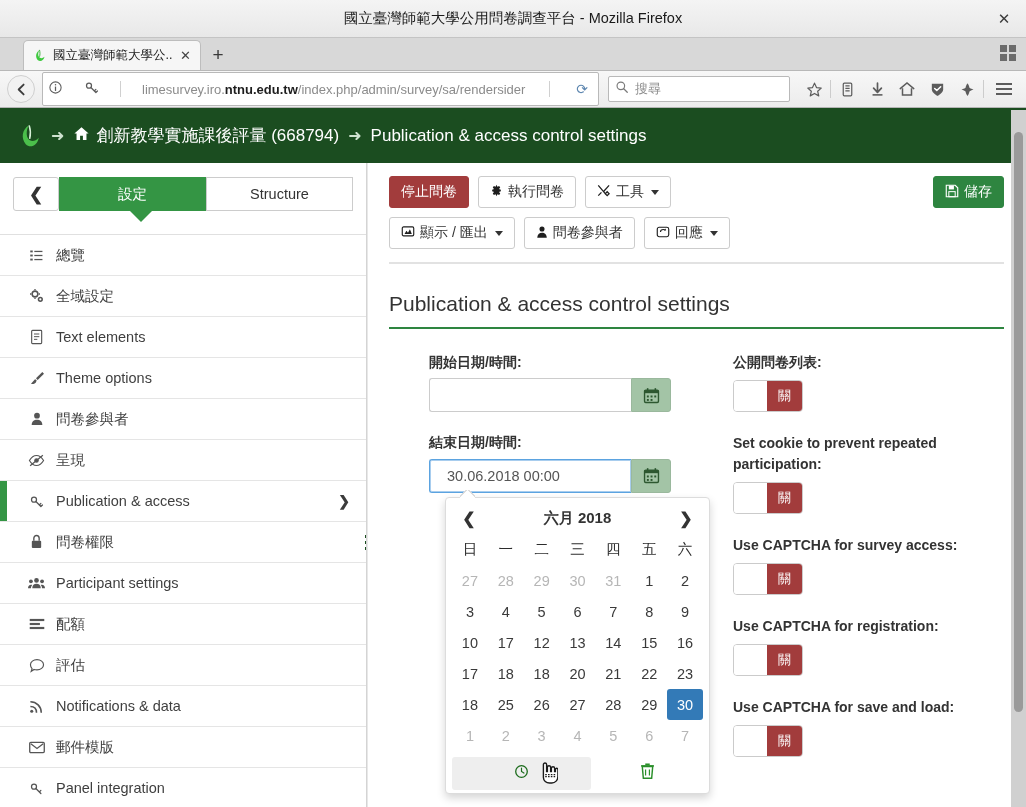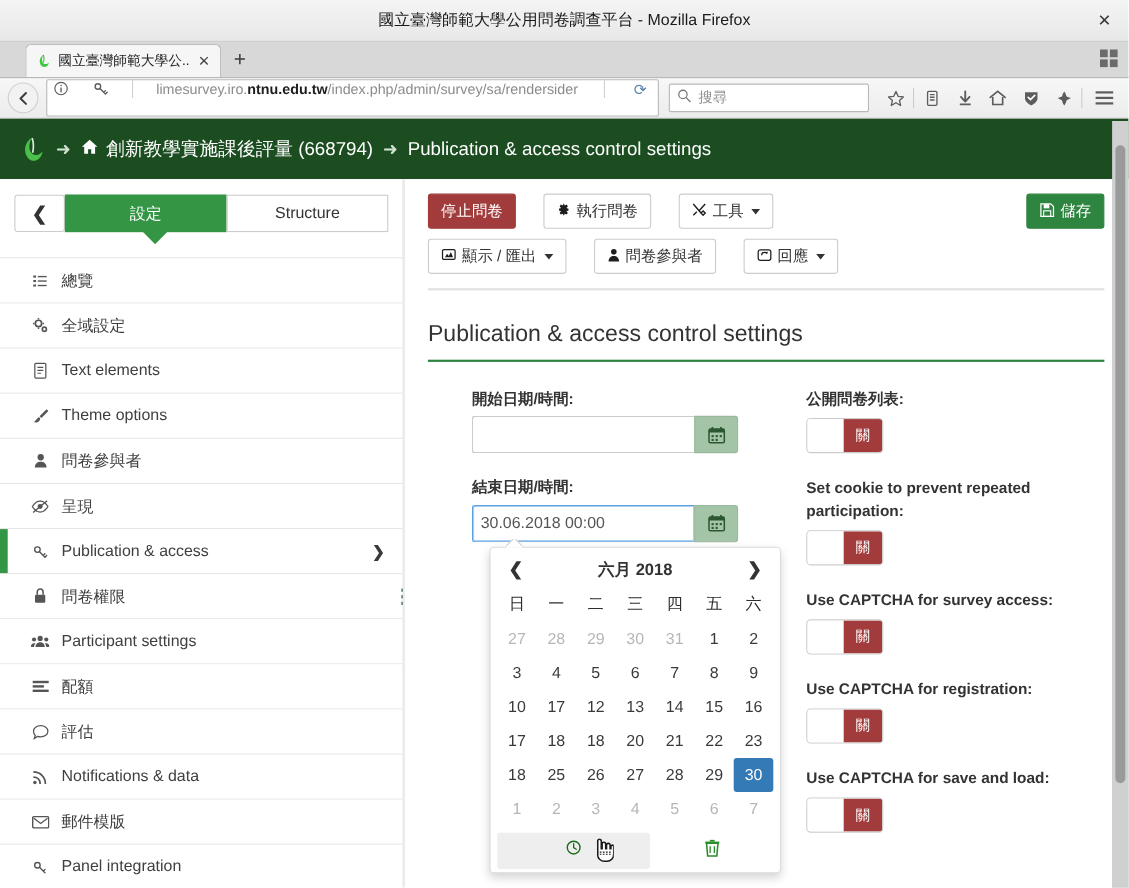--- a/index.html
+++ b/index.html
@@ -79,21 +79,21 @@
   }
   .nav-back {
     width: 28px; height: 28px; border-radius: 50%;
     border: 1px solid #cfcfcf; background: #f2f2f2;
     display:flex;align-items:center;justify-content:center;
     color:#3d3d3d;
   }
   .urlbar {
     flex: 1 1 auto; height: 34px;
     background: #fff; border: 1px solid #b9b9b9; border-radius: 2px;
-    display: flex; align-items: flex-start; gap: 21px; padding: 0 5px;
+    display: flex; align-items: center; gap: 21px; padding: 0 5px;
     min-width: 0; margin-left: 4px;
   }
   .url-text {
     flex: 1 1 auto; font-size: 13px; color: #8b8b8b;
     white-space: nowrap; overflow: hidden; min-width: 0;
   }
   .url-text b { color: #1d1d1d; font-weight: 700; }
   .url-sep { width:1px;height:16px;background:#d0d0d0; }
   .url-reload { width: 22px; text-align:center; color:#5e87b0; font-size: 14px; }
   .searchbar {
@@ -197,21 +197,21 @@
     z-index: 5;
   }
   .drag-handle i { width:3px;height:3px;background:#1b4d20;display:block; }
 
   
   .main {
     flex: 1 1 auto; position: relative; background: #fff;
     overflow: hidden;
   }
   .main-inner { padding: 13px 22px 0 22px; }
-  .btn-row { display: flex; align-items: flex-start; gap: 25px; flex-wrap: wrap; }
+  .btn-row { display: flex; align-items: flex-start; gap: 9px; flex-wrap: wrap; }
   .btn {
     height: 32px; border-radius: 3px; border: 1px solid #cccccc;
     background: #fff; color: #333;
     display: inline-flex; align-items: center; gap: 5px;
     padding: 0 11px; font-size: 14px; white-space: nowrap;
   }
   .btn-danger { background: #a23c3c; border-color: #a23c3c; color: #fff; }
   .btn-success { background: #2e8540; border-color: #2e8540; color: #fff; }
   .btn .caret {
     width:0;height:0;border-left:4px solid transparent;border-right:4px solid transparent;
@@ -236,21 +236,21 @@
 
   .fld-label {
     font-size: 14px; font-weight: 700; color: #333;
     margin-bottom: 6px; line-height: 1.45;
   }
   .input-group { display: flex; width: 242px; margin-bottom: 20px; }
   .input-group input {
     flex: 1 1 auto; height: 34px; min-width: 0;
     border: 1px solid #cccccc; border-right: none;
     border-radius: 3px 0 0 3px;
-    padding: 0 7px; font-size: 14.5px; color: #555;
+    padding: 0 17px; font-size: 14.5px; color: #555;
     font-family: "Liberation Sans", sans-serif;
     background: #fff; outline: none;
   }
   .input-group.focused input {
     border-color: #5ba3e0;
     box-shadow: inset 0 0 0 1px #a8cdee;
   }
   .input-addon {
     width: 40px; flex: 0 0 40px; height: 34px;
     background: #a3c4a6; border: 1px solid #9ab89d;

